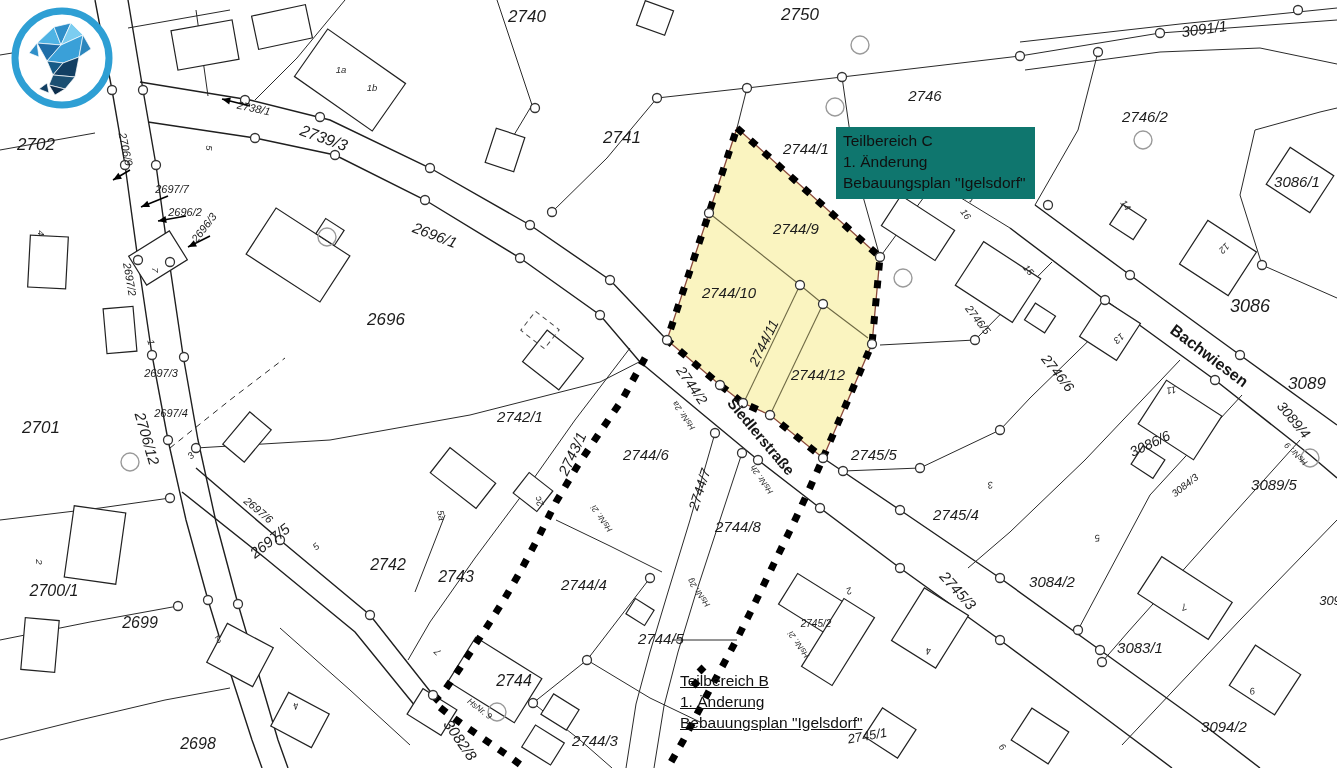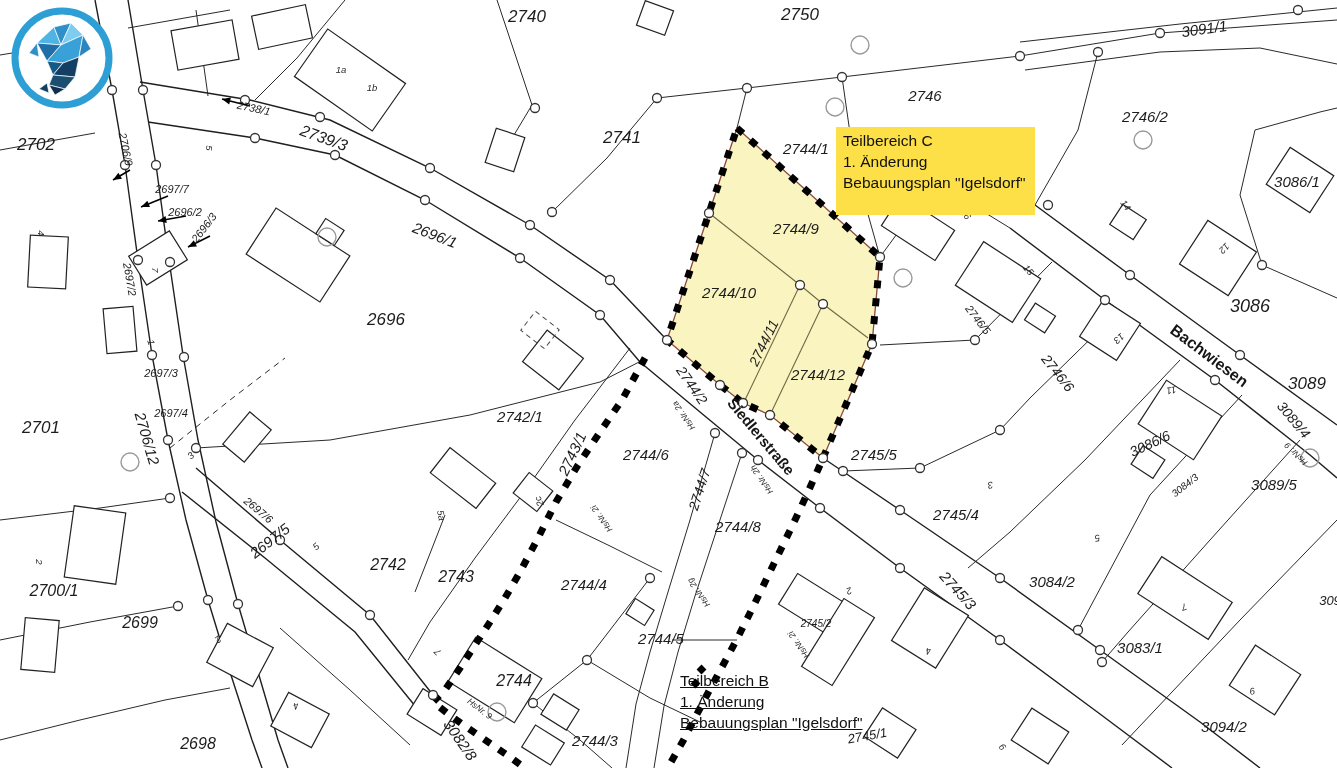--- a/index.html
+++ b/index.html
@@ -4,21 +4,21 @@
 <style>
   html,body{margin:0;padding:0;background:#888;}
   .stage{position:relative;width:1337px;height:768px;background:#ffffff;overflow:hidden;
          font-family:"Liberation Sans",sans-serif;}
   svg.map{position:absolute;left:0;top:0;}
   text.plabel{font-family:"Liberation Sans",sans-serif;font-style:italic;fill:#1c1c1c;}
   text.slabel{font-family:"Liberation Sans",sans-serif;font-weight:bold;fill:#161616;}
   text.hlabel{font-family:"Liberation Sans",sans-serif;font-style:italic;fill:#2a2a2a;}
   .anno{position:absolute;font-size:15.5px;line-height:21px;color:#101010;white-space:nowrap;z-index:5;}
   .anno div{pointer-events:none;}
-  .anno.boxed{background:#fde047;padding:3px 9px 22px 7px;}
+  .anno.boxed{background:#0f766e;padding:3px 9px 6px 7px;}
   .diamond{position:absolute;width:7px;height:7px;background:#000;transform:rotate(45deg);z-index:6;}
   .logo{position:absolute;left:8px;top:4px;z-index:7;}
 </style>
 </head>
 <body>
 
 <div class="stage">
 
   <svg id="map-svg" class="map" width="1337" height="768" viewBox="0 0 1337 768">
       <g>

